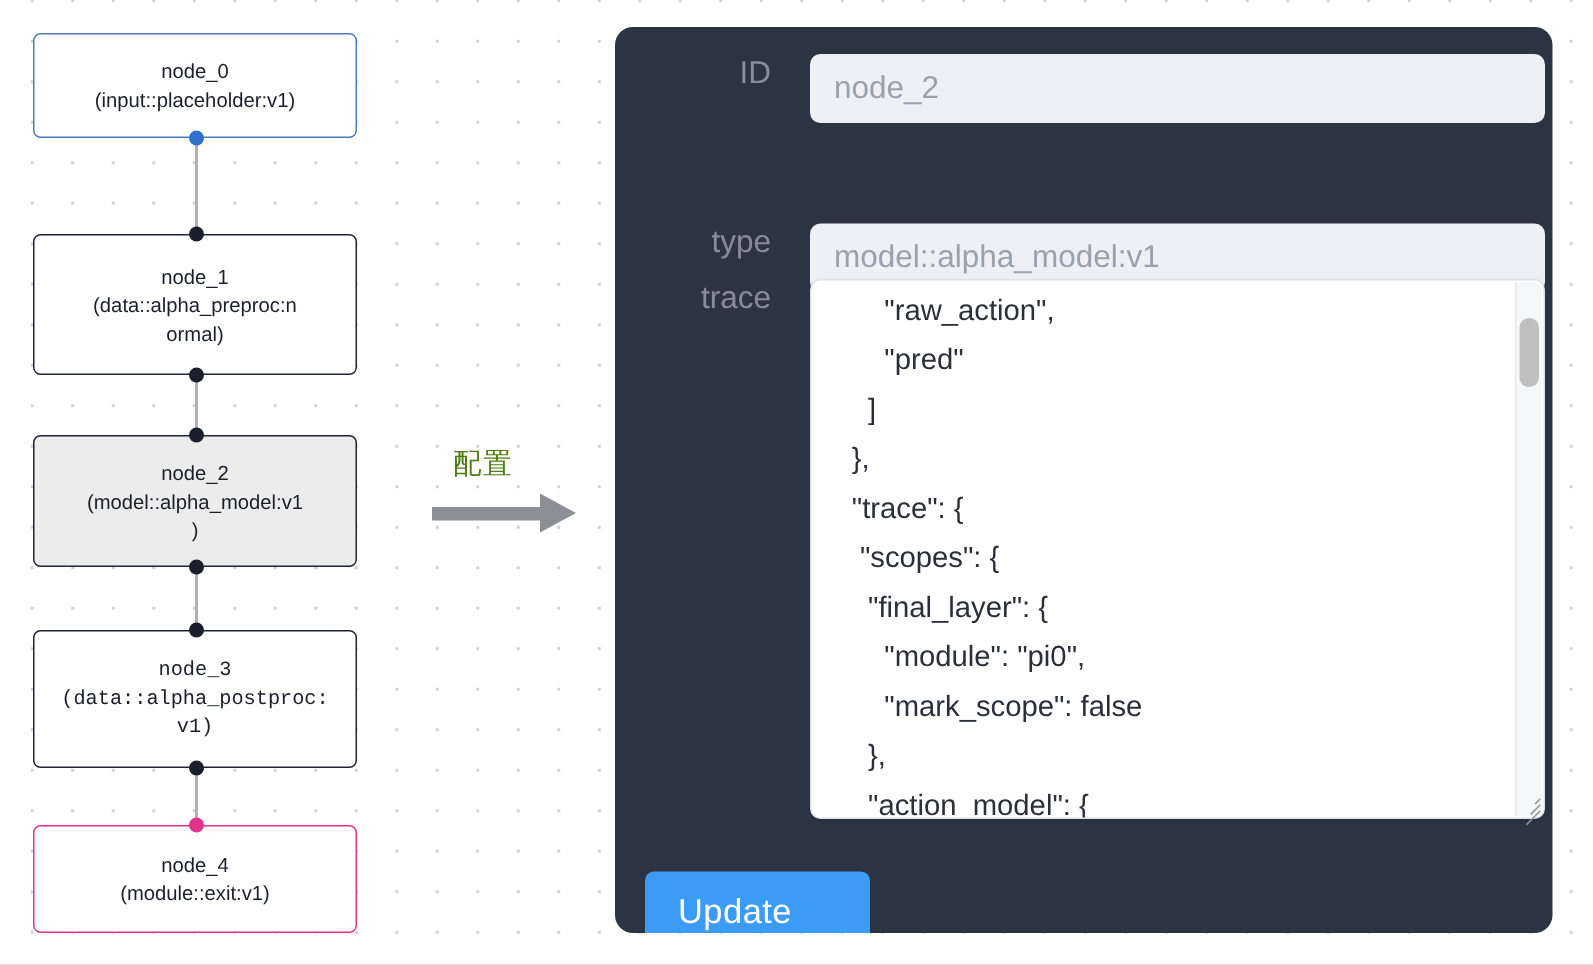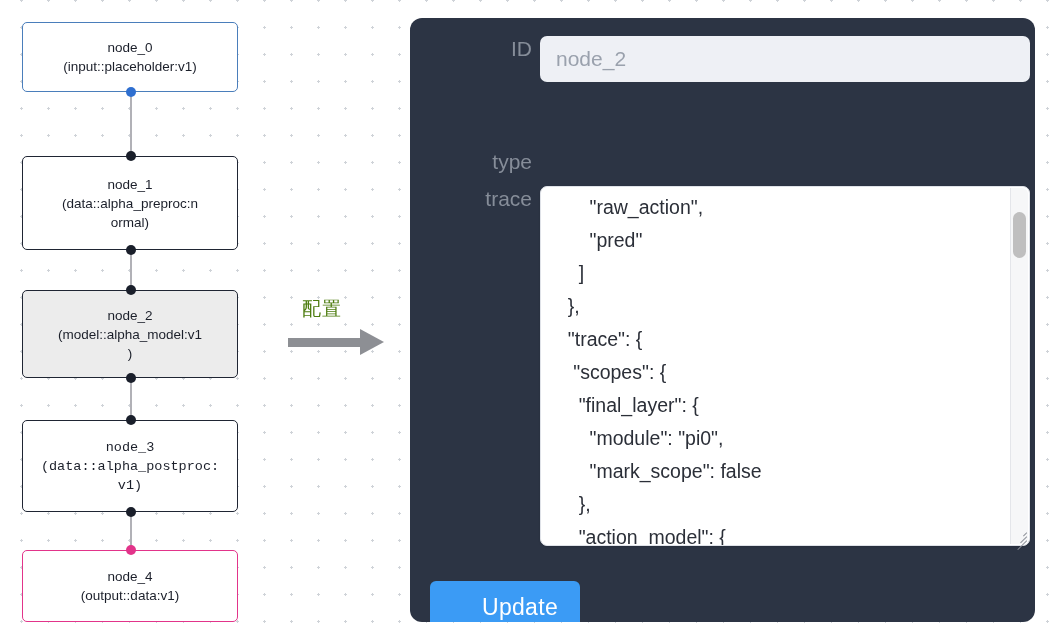--- a/index.html
+++ b/index.html
@@ -127,21 +127,21 @@
     position: absolute;
     display: flex;
     align-items: flex-start;
   }
   .field-label {
     color: #868d99;
     font-size: 21px;
     line-height: 26px;
     text-align: right;
     width: 110px;
-    padding-right: 8px;
+    padding-right: 26px;
     box-sizing: border-box;
     flex: none;
     user-select: none;
   }
   .text-input {
     background: #eef0f5;
     border: none;
     border-radius: 7px;
     color: #9aa1ad;
     font-family: "Liberation Sans", sans-serif;
@@ -222,21 +222,21 @@
     height: 52px;
     background: #3b9bf5;
     color: #ffffff;
     border: none;
     border-radius: 6px 6px 0 0;
     font-family: "Liberation Sans", sans-serif;
     font-size: 23px;
     letter-spacing: .3px;
     cursor: pointer;
     padding: 0 22px;
-    text-align: right;
+    text-align: left;
   }
 </style>
 </head>
 <body>
 
 <div id="app">
 
   <div class="canvas-bg"></div>
 
   <div class="flow">
@@ -271,40 +271,41 @@
     <div class="node" style="top:420px;height:92px;font-family:Liberation Mono, monospace;">
       <span class="node-text">node_3
 (data::alpha_postproc:
 v1)</span>
     </div>
     <div class="handle" style="top:420px;left:131px;"></div>
     <div class="handle" style="top:512px;left:131px;"></div>
 
     <div class="node is-output" style="top:550px;height:72px;">
       <span class="node-text">node_4
-(output::data:v1)</span>
+(module::exit:v1)</span>
     </div>
     <div class="handle pink" style="top:550px;left:131px;"></div>
   </div>
 
   <div class="arrow-group">
     <div class="arrow-label">配置</div>
     <div class="arrow-shaft"></div>
     <div class="arrow-head"></div>
   </div>
 
   <div class="panel">
 
     <div class="field-row" id="row-id">
       <div class="field-label">ID</div>
       <input class="text-input" id="input-id" type="text" value="node_2" style="">
     </div>
 
     <div class="field-row" id="row-type">
       <div class="field-label">type</div>
+      <input class="text-input" id="input-type" type="text" value="model::alpha_model:v1" style="">
     </div>
 
     <div class="field-row" id="row-config">
       <div class="field-label">trace</div>
       <div class="config-wrap">
         <div class="config-area">      "raw_action",
       "pred"
     ]
   },
   "trace": {

